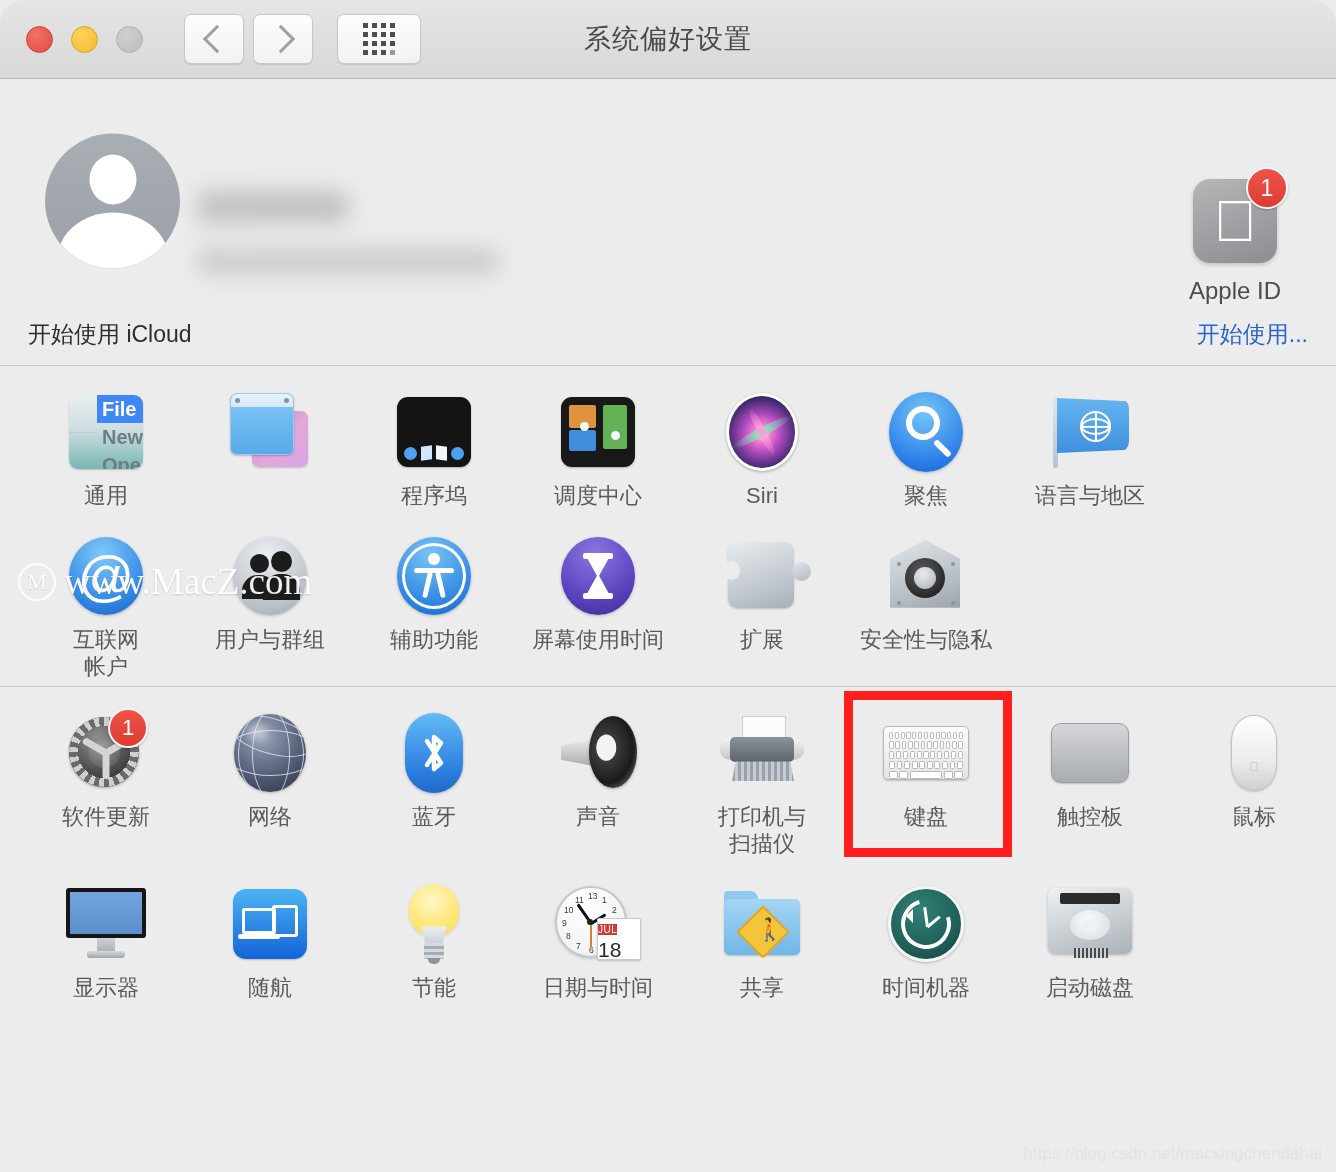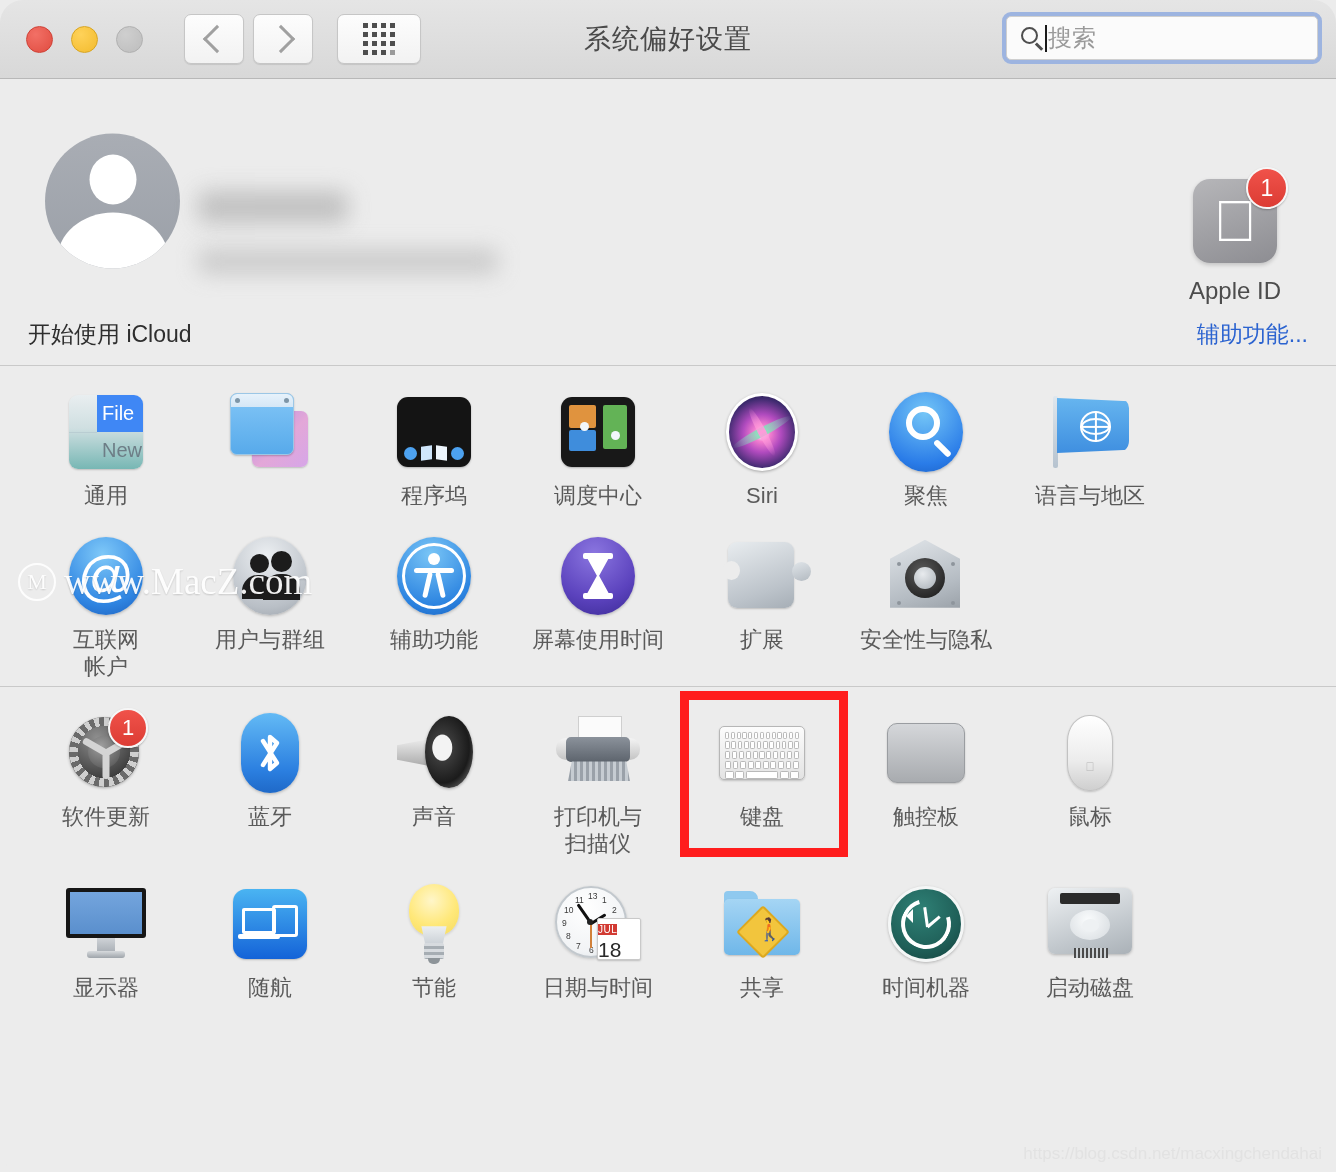--- a/index.html
+++ b/index.html
@@ -117,21 +117,21 @@
   .hl{
     position:absolute;left:0;top:4px;width:168px;height:166px;
     border:9px solid #ff1d1d;box-sizing:border-box;background:transparent;
   }
 
   
   
   .ic-general{width:74px;height:74px;border-radius:9px;overflow:hidden;position:relative;
     background:linear-gradient(180deg,#e9eef0 0%,#cfdfe1 45%,#77b7b4 100%);box-shadow:0 1px 2px rgba(0,0,0,.2);}
   .ic-general .menucol{position:absolute;right:0;top:0;width:46px;height:100%;}
-  .ic-general .mrow{height:37px;display:flex;align-items:center;padding-left:5px;font-size:20px;color:#6d7d86;font-weight:normal;box-sizing:border-box;}
+  .ic-general .mrow{height:28px;display:flex;align-items:center;padding-left:5px;font-size:20px;color:#6d7d86;font-weight:bold;box-sizing:border-box;}
   .ic-general .mrow.sel{background:#3f87f5;color:#fff;}
   .ic-general .split{position:absolute;left:0;top:37px;width:28px;height:1px;background:#b9cdd2;}
 
   
   .ic-desk{position:relative;width:80px;height:78px;}
   .ic-desk .back{position:absolute;left:22px;top:18px;width:56px;height:56px;border-radius:7px;
     background:linear-gradient(135deg,#b58ce0,#e3a7d8 55%,#d6a6e8);box-shadow:0 1px 2px rgba(0,0,0,.2);}
   .ic-desk .front{position:absolute;left:0;top:0;width:62px;height:60px;border-radius:7px;overflow:hidden;
     background:#6cb9f2;border:1px solid #9cc7e6;box-shadow:0 1px 2px rgba(0,0,0,.22);}
   .ic-desk .bar{height:13px;background:linear-gradient(180deg,#e7f2fb,#d5e7f6);display:flex;align-items:center;justify-content:space-between;padding:0 4px;}
@@ -433,30 +433,20 @@
           <i></i>
         <i></i>
           <i></i>
           <i></i>
           <i class="dim"></i>
       </span>
     </div>
 
     <div class="win-title">系统偏好设置</div>
 
-    <div class="searchwrap">
-      <div class="searchfield">
-        <span class="mag">
-          <span class="lens"></span>
-            <span class="hnd"></span>
-        </span>
-        <span class="caret"></span>
-        <span class="sphold">搜索</span>
-      </div>
-    </div>
   </div>
 
   <div class="account">
     <div class="avatar">
       <span class="head"></span>
         <span class="body"></span>
     </div>
     <div class="blurname"></div>
     <div class="blurmail"></div>
 
@@ -464,21 +454,21 @@
       <div class="tile">
         <span class="glyph"></span>
         <span class="badge">1</span>
       </div>
       <div class="lbl">Apple ID</div>
     </div>
   </div>
 
   <div class="icloudbar">
     <span class="left">开始使用 iCloud</span>
-    <span class="link">辅助功能...</span>
+    <span class="link">开始使用...</span>
   </div>
 
   <div class="section">
 
     <div class="row">
       <div class="cell">
         <div class="iconbox">
           <div class="ic-general">
             <div class="split"></div>
             <div class="menucol">
@@ -656,20 +646,32 @@
               <span class="hub"></span>
             <span class="spoke" style="transform:translate(-50%,0) rotate(0deg);"></span>
             <span class="spoke" style="transform:translate(-50%,0) rotate(120deg);"></span>
             <span class="spoke" style="transform:translate(-50%,0) rotate(240deg);"></span>
             <span class="badge">1</span>
           </div>
         </div>
         <div class="cap">软件更新</div>
       </div>
 
+      <div class="cell">
+        <div class="iconbox">
+          <div class="ic-net">
+              <span class="m m1"></span>
+              <span class="m m2"></span>
+              <span class="m m3"></span>
+              <span class="m m4"></span>
+              <span class="shine"></span>
+            </div>
+        </div>
+        <div class="cap">网络</div>
+      </div>
 
       <div class="cell">
         <div class="iconbox">
           <div class="ic-bt">
             <svg width="30" height="48" viewBox="0 0 30 48">
               <path d="M8 12 L22 34 L15 40 L15 8 L22 14 L8 36" fill="none" stroke="#ffffff" stroke-width="4.4" stroke-linejoin="round" stroke-linecap="round"></path>
             </svg>
           </div>
         </div>
         <div class="cap">蓝牙</div>

